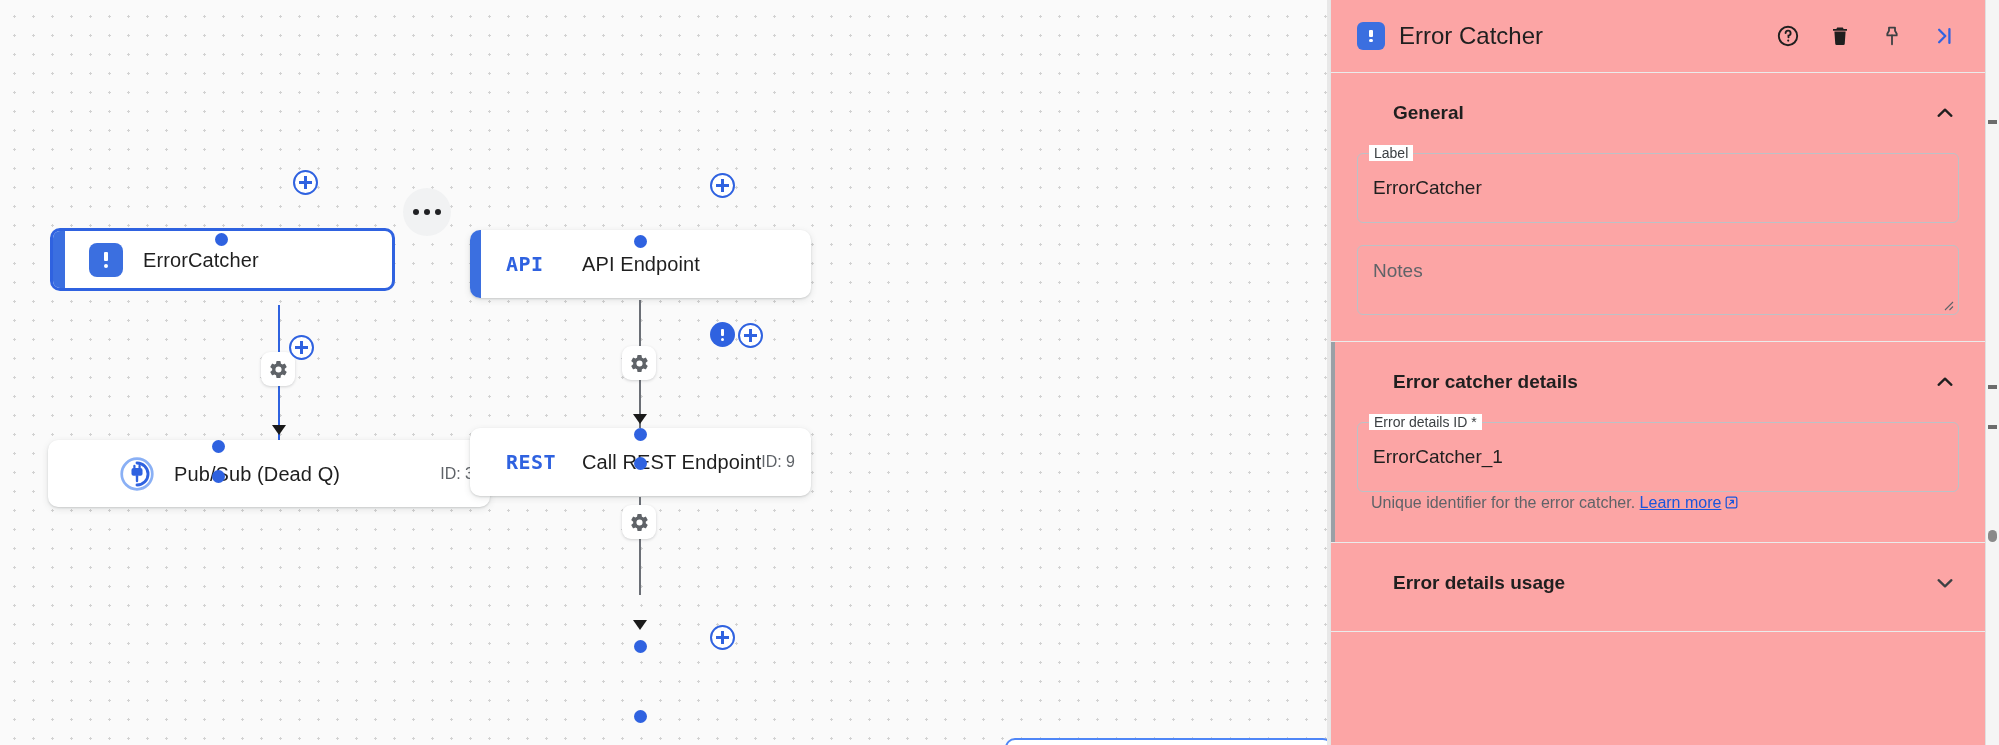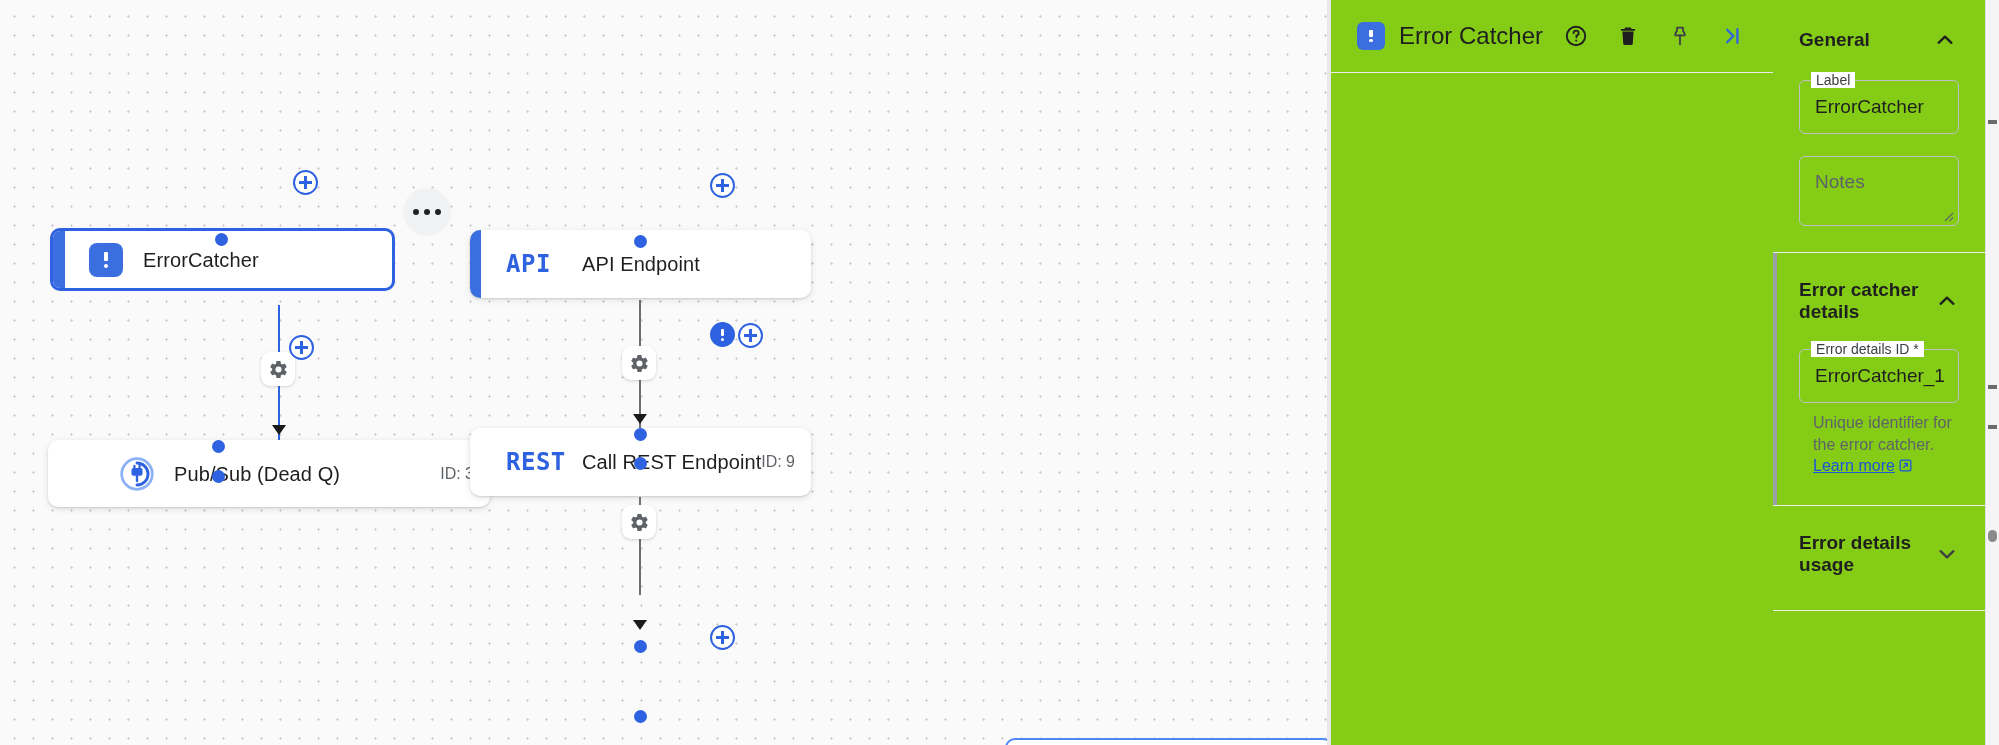--- a/index.html
+++ b/index.html
@@ -62,21 +62,21 @@
     display: flex; align-items: center; justify-content: center;
     flex-direction: column; gap: 3px;
   }
   .err-sq i { display:block; width: 4px; background: #fff; border-radius: 1px; }
   .err-sq i.bar { height: 9px; }
   .err-sq i.dot { height: 4px; border-radius: 50%; }
 
   
   .wordmark {
     font-family: "DejaVu Sans Mono", monospace;
-    font-weight: 700; font-size: 24px; color: #2f62e0; letter-spacing: .5px;
+    font-weight: 700; font-size: 20px; color: #2f62e0; letter-spacing: .5px;
   }
 
   
   .plug { width: 34px; height: 34px; position: relative; }
 
   
   .port {
     position: absolute; width: 13px; height: 13px; border-radius: 50%;
     background: #2f62e0;
   }
@@ -125,23 +125,23 @@
     background: #fff; box-shadow: 0 1px 3px rgba(60,64,67,.22);
     display: flex; align-items: center; justify-content: center;
   }
   .ghost-card {
     position: absolute; border: 2px solid #4f86f7; border-radius: 10px;
     background: #fff;
   }
 
   
   #panel {
-    position: relative; width: 655px; height: 745px; background: #84cc16;
+    position: relative; width: 655px; height: 745px; background: #fca5a5;
     border-left: 1px solid #e4e4e4; flex: 0 0 655px;
-    display: flex; flex-direction: row;
+    display: flex; flex-direction: column;
   }
   .panel-header {
     height: 73px; display: flex; align-items: center;
     padding: 0 22px 0 26px; gap: 14px; flex: 0 0 73px;
     border-bottom: 1px solid #ebebeb;
   }
   .panel-header .title {
     font-size: 24px; color: #1f1f1f; flex: 1; white-space: nowrap;
   }
   .hdr-icon {
@@ -151,43 +151,44 @@
 
   .panel-body { flex: 1; overflow: hidden; }
 
   .section {
     padding: 26px 26px 0 26px;
   }
   .section.bordered-top { border-top: 1px solid #ebebeb; }
   .section-head {
     display: flex; align-items: center; justify-content: space-between;
     padding-bottom: 4px;
+    margin-left: 36px;
   }
   .section-title { font-size: 19px; font-weight: 700; color: #1f1f1f; }
   .chev { width: 28px; height: 28px; display:flex; align-items:center; justify-content:center; }
 
   
   .mdc-field {
     position: relative; margin-top: 22px;
     border: 1px solid #bdc1c6; border-radius: 6px;
-    height: 54px; display: flex; align-items: center; padding: 0 15px;
+    height: 70px; display: flex; align-items: center; padding: 0 15px;
   }
   .mdc-field.textarea-like { height: 70px; align-items: flex-start; padding-top: 14px; }
   .mdc-field .flabel {
     position: absolute; top: -9px; left: 11px; padding: 0 5px;
     background: #fff; font-size: 14px; color: #3c4043; font-weight: 500;
     white-space: nowrap;
   }
   .mdc-field .fvalue { font-size: 19px; color: #1f1f1f; }
   .mdc-field .fplaceholder { font-size: 19px; color: #5f6368; }
   .resize-grip {
     position: absolute; right: 4px; bottom: 3px; width: 14px; height: 14px;
   }
   .hint {
-    margin-top: 9px; padding-left: 14px;
+    padding-left: 14px;
     font-size: 16px; color: #5f6368; line-height: 1.35;
   }
   .hint a { color: #1a56db; text-decoration: underline; }
   .ext-icon { display: inline-block; vertical-align: -2px; margin-left: 3px; }
 
   
   .sel-strip {
     position: absolute; left: 0; top: 0; bottom: 0; width: 4px;
     background: #9aa0a6;
   }

